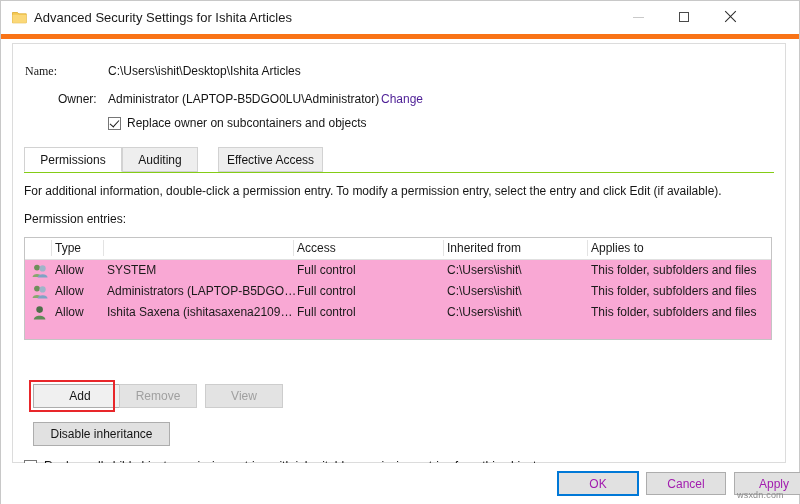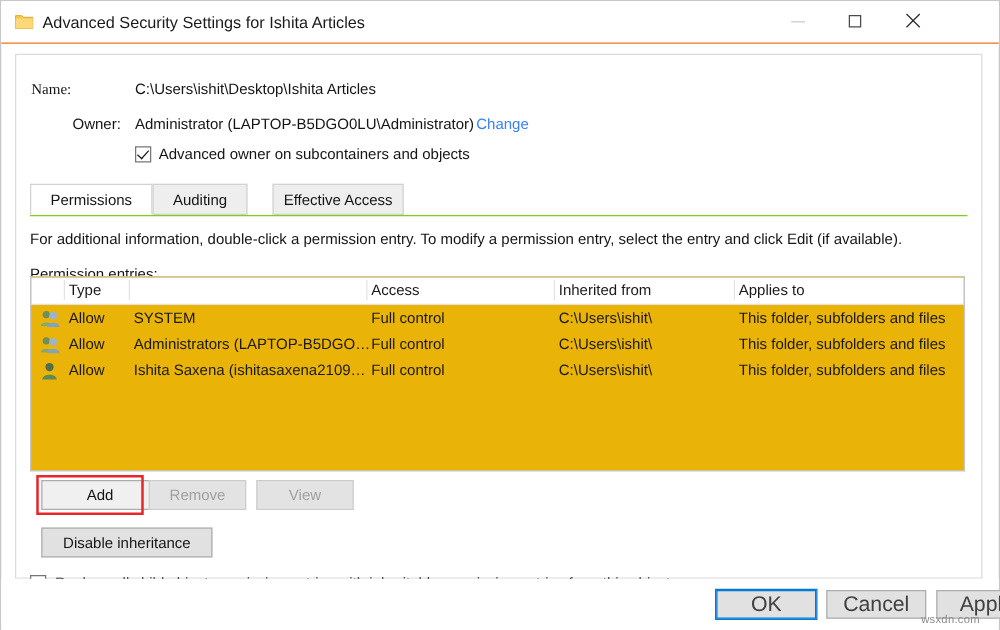--- a/index.html
+++ b/index.html
@@ -62,21 +62,21 @@
     box-sizing: border-box;
   }
 
   
   #titlebar {
     position: absolute;
     left: 0; top: 0;
     width: 798px;
     height: 33px;
     background: #ffffff;
-    border-bottom: 1px solid #f97316;
+    border-bottom: 5px solid #f97316;
   }
   #title-icon {
     position: absolute;
     left: 11px; top: 9px;
     width: 15px; height: 14px;
   }
   #title-text {
     position: absolute;
     left: 33px; top: 9px;
     font-size: 13px;
@@ -144,21 +144,21 @@
     white-space: nowrap;
   }
   #name-label  { top: 20px; font-family: Liberation Serif, serif; }
   #name-value  { top: 20px; }
   #owner-label { top: 48px; margin-left: 33px; }
   #owner-value { top: 48px; }
   #owner-change {
     position: absolute;
     left: 368px; top: 48px;
     font-size: 12px;
-    color: #3b82f6;
+    color: #4c1d95;
     cursor: pointer;
   }
   #replace-owner-row {
     position: absolute;
     left: 95px; top: 72px;
     display: flex;
     align-items: center;
     gap: 6px;
   }
 
@@ -222,25 +222,25 @@
   #entries-label {
     position: absolute;
     left: 11px; top: 168px;
     font-size: 12px;
     color: #151515;
   }
 
   
   #listview {
     position: absolute;
-    left: 11px; top: 177px;
+    left: 11px; top: 193px;
     width: 748px;
-    height: 156px;
+    height: 103px;
     border: 1px solid #c4c4c4;
-    background: #eab308;
+    background: #f9a8d4;
     box-sizing: border-box;
     overflow: hidden;
   }
   #list-header {
     position: relative;
     height: 21px;
     border-bottom: 1px solid #e0e0e0;
     background: #ffffff;
   }
   .col-head {
@@ -340,26 +340,25 @@
   }
   .footer-btn {
     position: absolute;
     top: 9px;
     width: 80px;
     height: 23px;
     box-sizing: border-box;
     display: flex;
     align-items: center;
     justify-content: center;
-    font-size: 17px;
+    font-size: 12px;
     background: #e1e1e1;
     border: 1px solid #adadad;
-    color: #404040;
+    color: #a21caf;
     cursor: pointer;
-    margin-left: 15px;
   }
   #btn-ok     { left: 557px; border: 1px solid #0078d7; outline: 1px solid #0078d7; }
   #btn-cancel { left: 645px; }
   #btn-apply  { left: 733px; }
 
   #watermark {
     position: absolute;
     left: 736px; top: 489px;
     font-size: 9px;
     color: #8a8a8a;
@@ -403,21 +402,21 @@
     <div id="info-block">
       <div class="info-label" id="name-label">Name:</div>
       <div class="info-value" id="name-value">C:\Users\ishit\Desktop\Ishita Articles</div>
 
       <div class="info-label" id="owner-label">Owner:</div>
       <div class="info-value" id="owner-value">Administrator (LAPTOP-B5DGO0LU\Administrator)</div>
       <div id="owner-change">Change</div>
 
       <div id="replace-owner-row">
         <div class="cb checked"></div>
-        <div class="cb-text">Advanced owner on subcontainers and objects</div>
+        <div class="cb-text">Replace owner on subcontainers and objects</div>
       </div>
     </div>
 
     <div id="tabstrip">
       <div class="tab active" id="tab-permissions">Permissions</div>
       <div class="tab" id="tab-auditing">Auditing</div>
       <div class="tab" id="tab-effective">Effective Access</div>
     </div>
 
     <div id="desc-text">For additional information, double-click a permission entry. To modify a permission entry, select the entry and click Edit (if available).</div>

